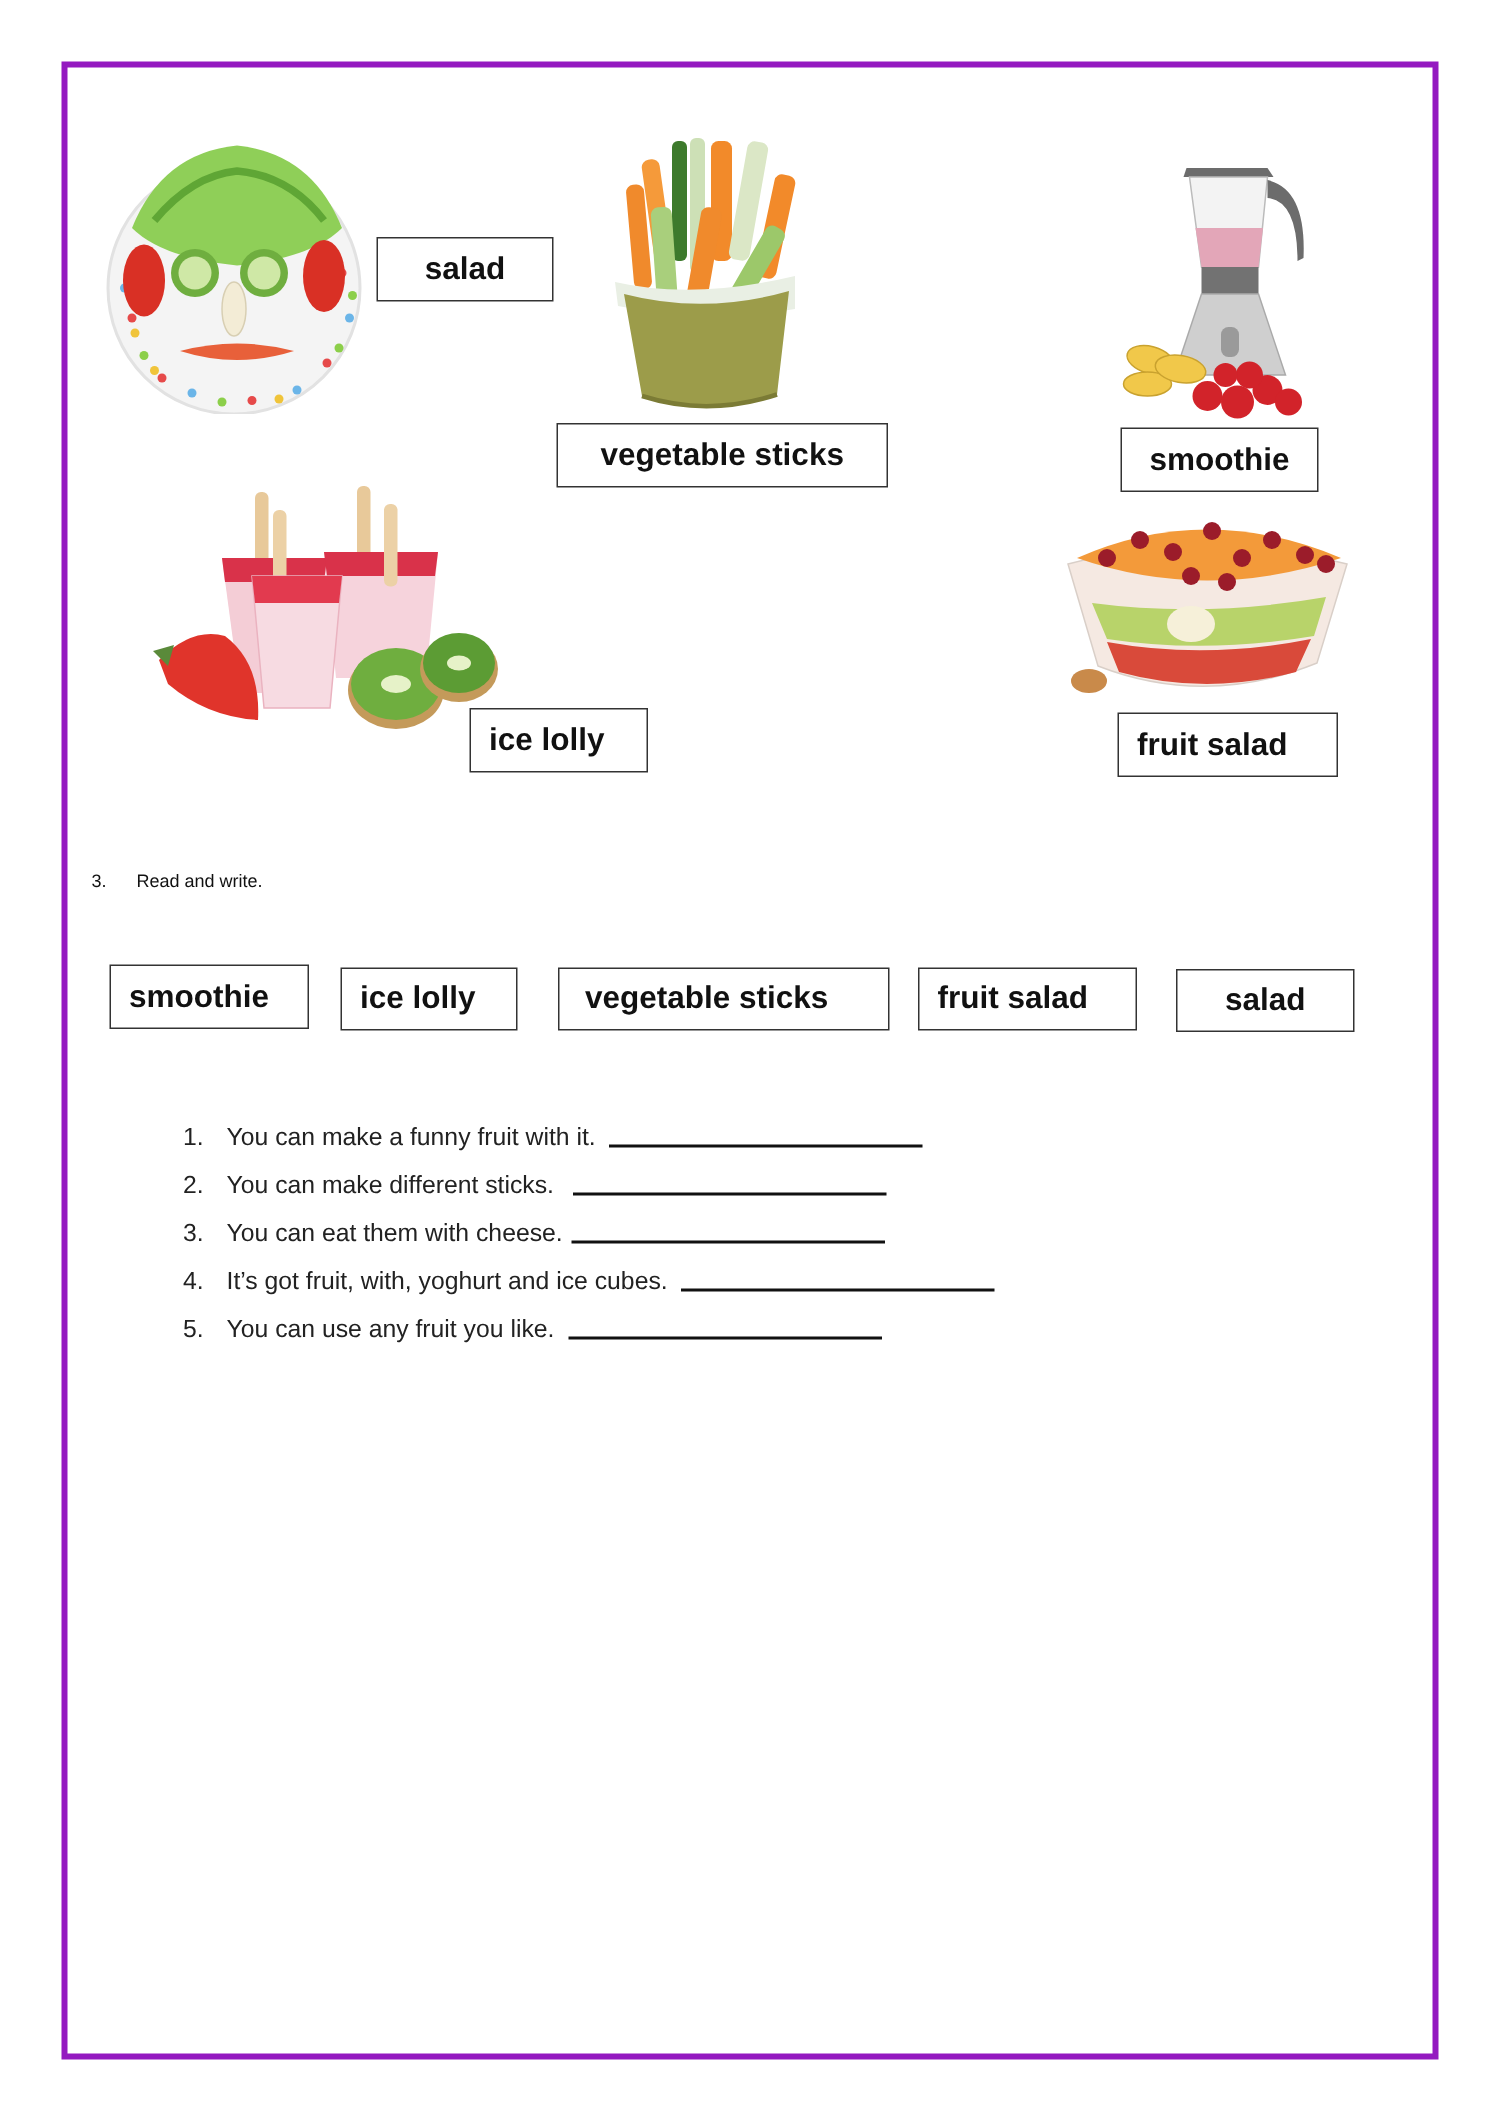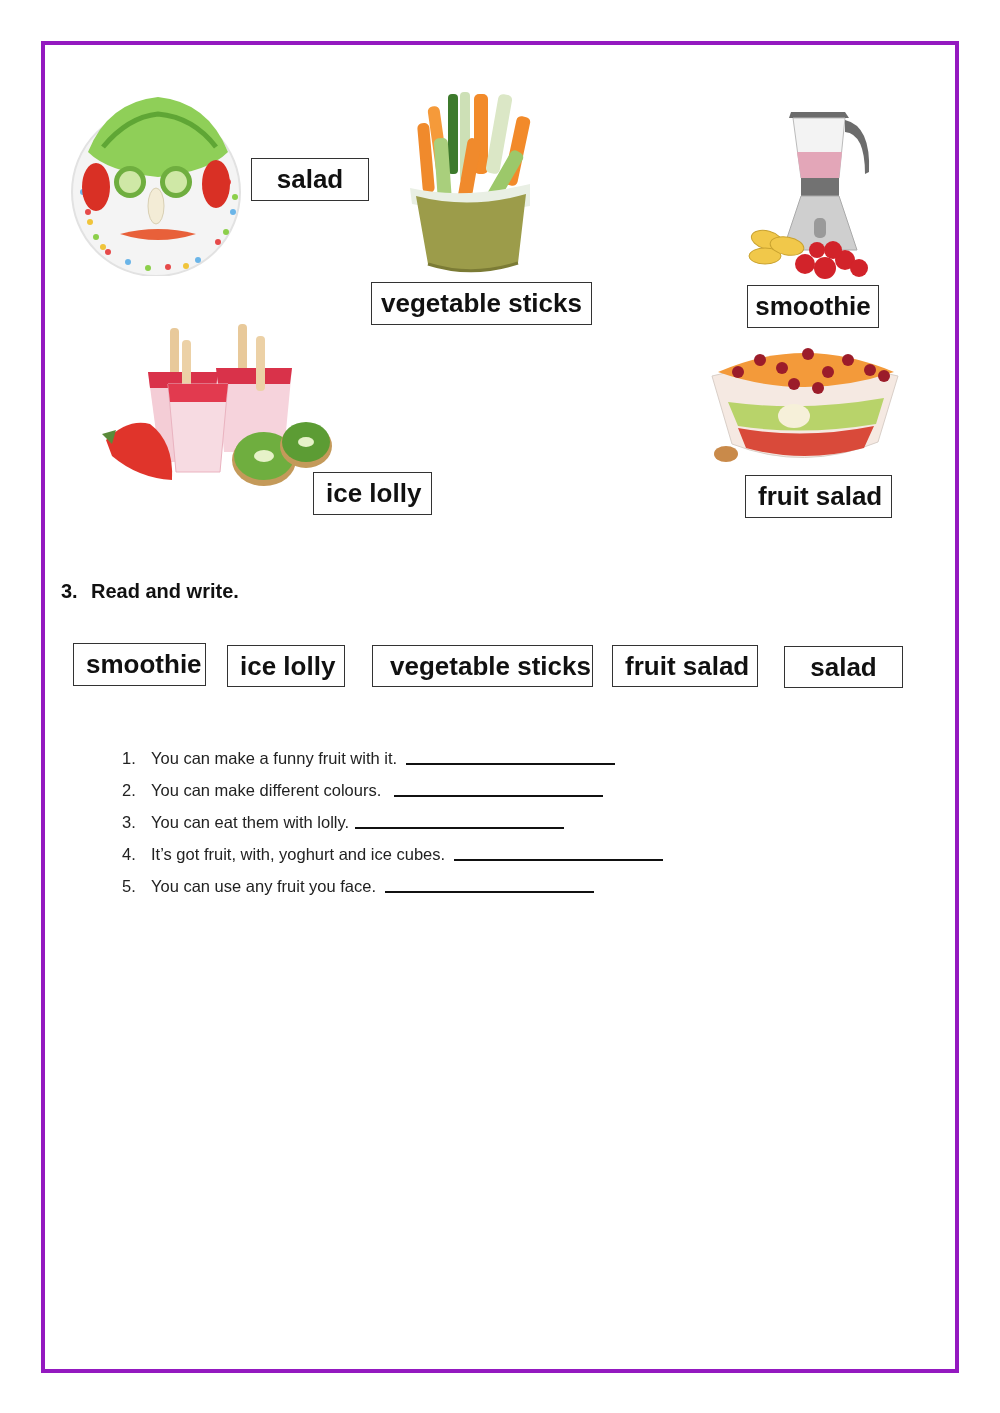--- a/index.html
+++ b/index.html
@@ -1,21 +1,21 @@
 <!DOCTYPE html>
 <html><head>
   <meta charset="utf-8">
   <style>
     html, body { margin: 0; padding: 0; background: #ffffff; }
     body { width: 1000px; height: 1413px; position: relative; overflow: hidden; font-family: "Liberation Sans", sans-serif; color: #111; }
     .frame { position: absolute; left: 41px; top: 41px; width: 910px; height: 1324px; border: 4px solid #9419c0; background: #fff; }
     .abs { position: absolute; }
-    .label-box { position: absolute; border: 1.5px solid #333; background: #fff; font-weight: bold; font-size: 26px; display: flex; align-items: center; box-sizing: border-box; padding-left: 12px; }
+    .label-box { position: absolute; border: 1.5px solid #333; background: #fff; font-weight: bold; font-size: 21px; display: flex; align-items: center; box-sizing: border-box; padding-left: 12px; }
     .label-box.center { justify-content: center; padding-left: 0; }
-    .heading { position: absolute; left: 61px; top: 580px; font-size: 20px; font-weight: bold; }
+    .heading { position: absolute; left: 61px; top: 580px; font-size: 12px; font-weight: normal; }
     .heading .num { display: inline-block; width: 30px; }
     .q { position: absolute; left: 122px; font-size: 16.5px; color: #222; display: flex; align-items: flex-end; white-space: nowrap; }
     .q .n { display: inline-block; width: 29px; }
     .q .line { display: inline-block; border-bottom: 2.5px solid #111; margin-left: 9px; height: 0; position: relative; top: -3px; }
     svg { display: block; }
   </style>
 </head>
 <body>
 
 <div class="frame"></div>
@@ -186,30 +186,30 @@
     <span>salad</span>
   </div>
 
 <div class="q" style="top:749px;">
   <span class="n">1.</span>
   <span>You can make a funny fruit with it.</span>
   <span class="line" style="width:209px;"></span>
 </div>
 <div class="q" style="top:781px;">
   <span class="n">2.</span>
-  <span>You can make different colours.</span>
+  <span>You can make different sticks.</span>
   <span class="line" style="width:209px;margin-left:13px;"></span>
 </div>
 <div class="q" style="top:813px;">
   <span class="n">3.</span>
-  <span>You can eat them with lolly.</span>
+  <span>You can eat them with cheese.</span>
   <span class="line" style="width:209px;margin-left:6px;"></span>
 </div>
 <div class="q" style="top:845px;">
   <span class="n">4.</span>
   <span>It’s got fruit, with, yoghurt and ice cubes.</span>
   <span class="line" style="width:209px;"></span>
 </div>
 <div class="q" style="top:877px;">
   <span class="n">5.</span>
-  <span>You can use any fruit you face.</span>
+  <span>You can use any fruit you like.</span>
   <span class="line" style="width:209px;"></span>
 </div>
 
 </body></html>

